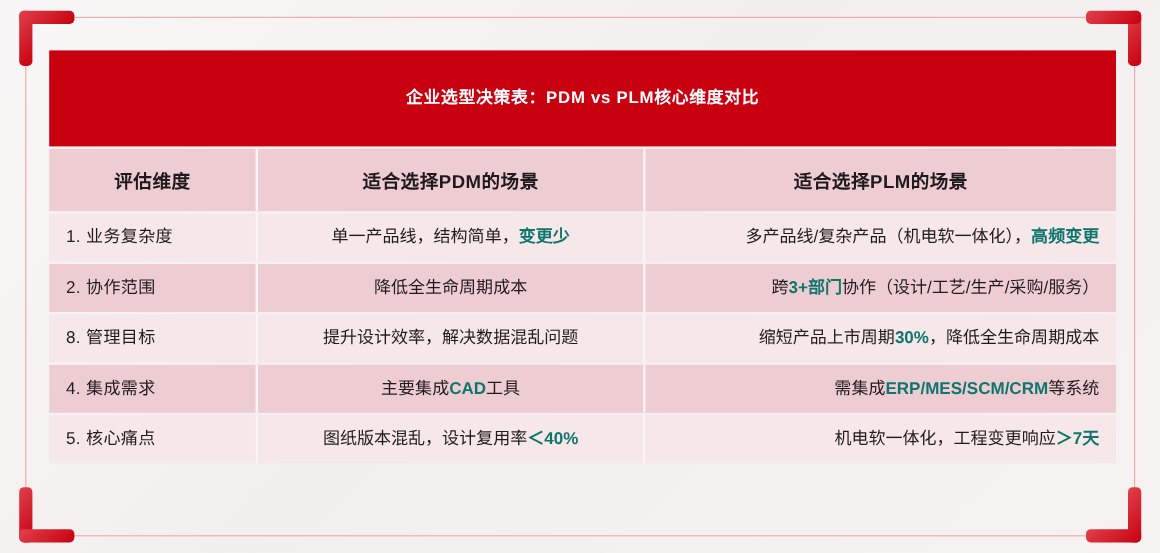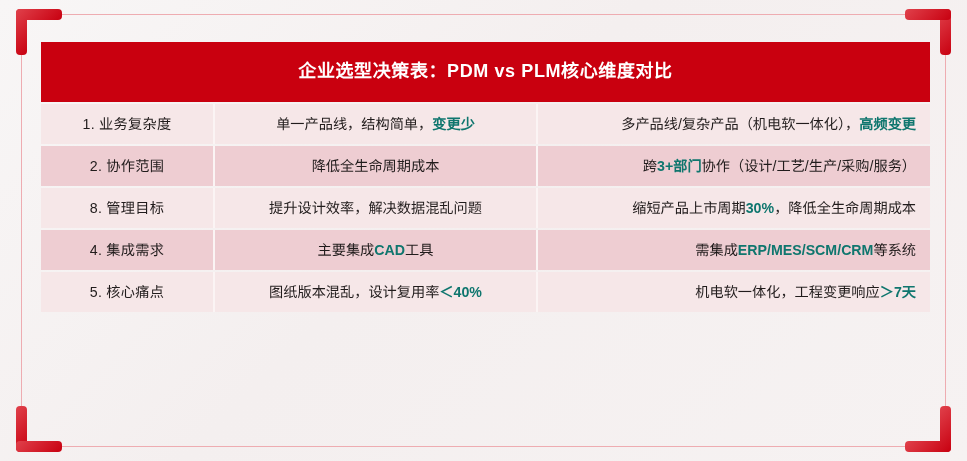--- a/index.html
+++ b/index.html
@@ -78,26 +78,26 @@
     top: 40px;
     width: 889px;
     border-collapse: separate;
     border-spacing: 0 2px;
     table-layout: fixed;
   }
 
   #decision-table .title-cell {
     background: #c9000f;
     color: #ffffff;
-    font-size: 18px;
+    font-size: 14px;
     font-weight: bold;
     text-align: center;
     letter-spacing: 0.6px;
     height: 48px;
-    padding: 6px 10px;
+    padding: 16px 10px;
   }
 
   #decision-table th {
     background: #eecdd2;
     color: #1f1a1a;
     font-size: 15.5px;
     font-weight: bold;
     text-align: center;
     height: 52px;
     padding: 0 8px;
@@ -118,21 +118,21 @@
   .col-plm { width: 392px; }
 
   
   tr.row-odd  td { background: #f6e7e8; }
   tr.row-even td { background: #eecdd2; }
 
   
   td.c-dim, th.c-dim { border-right: 2px solid #fbf4f4; }
   td.c-pdm, th.c-pdm { border-right: 2px solid #fbf4f4; }
 
-  td.c-dim { text-align: center; font-size: 14.6px; letter-spacing: 0.3px; }
+  td.c-dim { text-align: left; font-size: 14.6px; letter-spacing: 0.3px; }
   td.c-pdm { text-align: center; }
   td.c-plm { text-align: right; }
 
   
   .hl {
     color: #0f766e;
     font-weight: bold;
   }
 </style>
 </head>
@@ -149,20 +149,25 @@
 
   <table id="decision-table">
     <colgroup>
       <col class="col-dim">
       <col class="col-pdm">
       <col class="col-plm">
     </colgroup>
     <thead>
       <tr>
         <td class="title-cell" colspan="3">企业选型决策表：PDM vs PLM核心维度对比</td>
+      </tr>
+      <tr>
+        <th class="c-dim">评估维度</th>
+        <th class="c-pdm">适合选择PDM的场景</th>
+        <th class="c-plm">适合选择PLM的场景</th>
       </tr>
     </thead>
     <tbody id="table-body">
         <tr class="row-odd">
           <td class="c-dim">1. 业务复杂度</td>
           <td class="c-pdm"><span>单一产品线，结构简单，</span><span class="hl">变更少</span></td>
           <td class="c-plm"><span>多产品线/复杂产品（机电软一体化），</span><span class="hl">高频变更</span></td>
         </tr>
         <tr class="row-even">
           <td class="c-dim">2. 协作范围</td>

